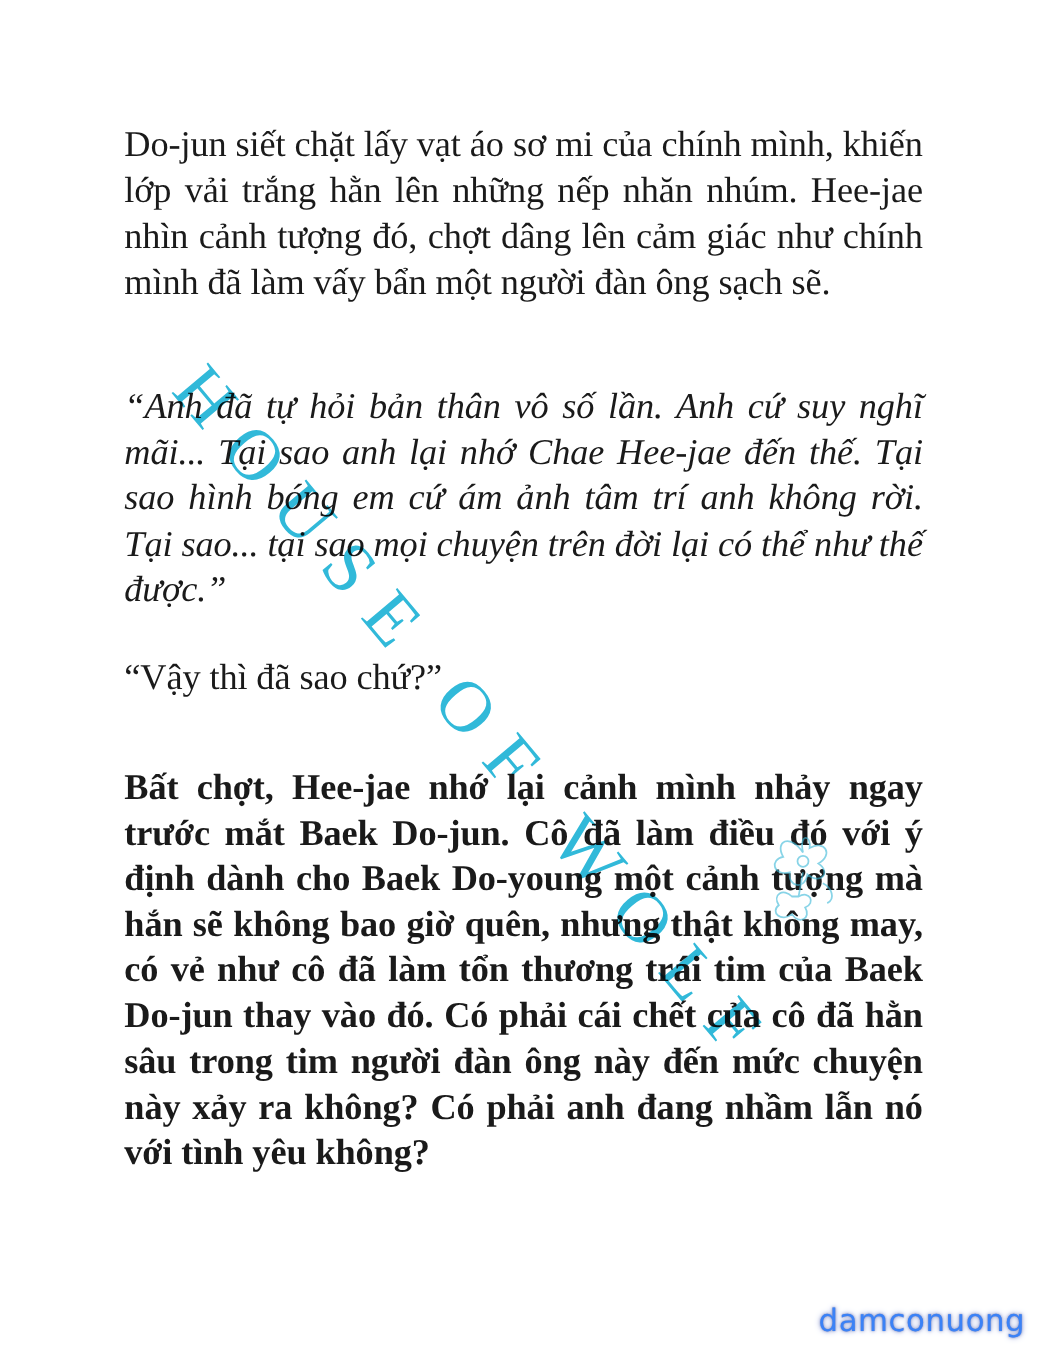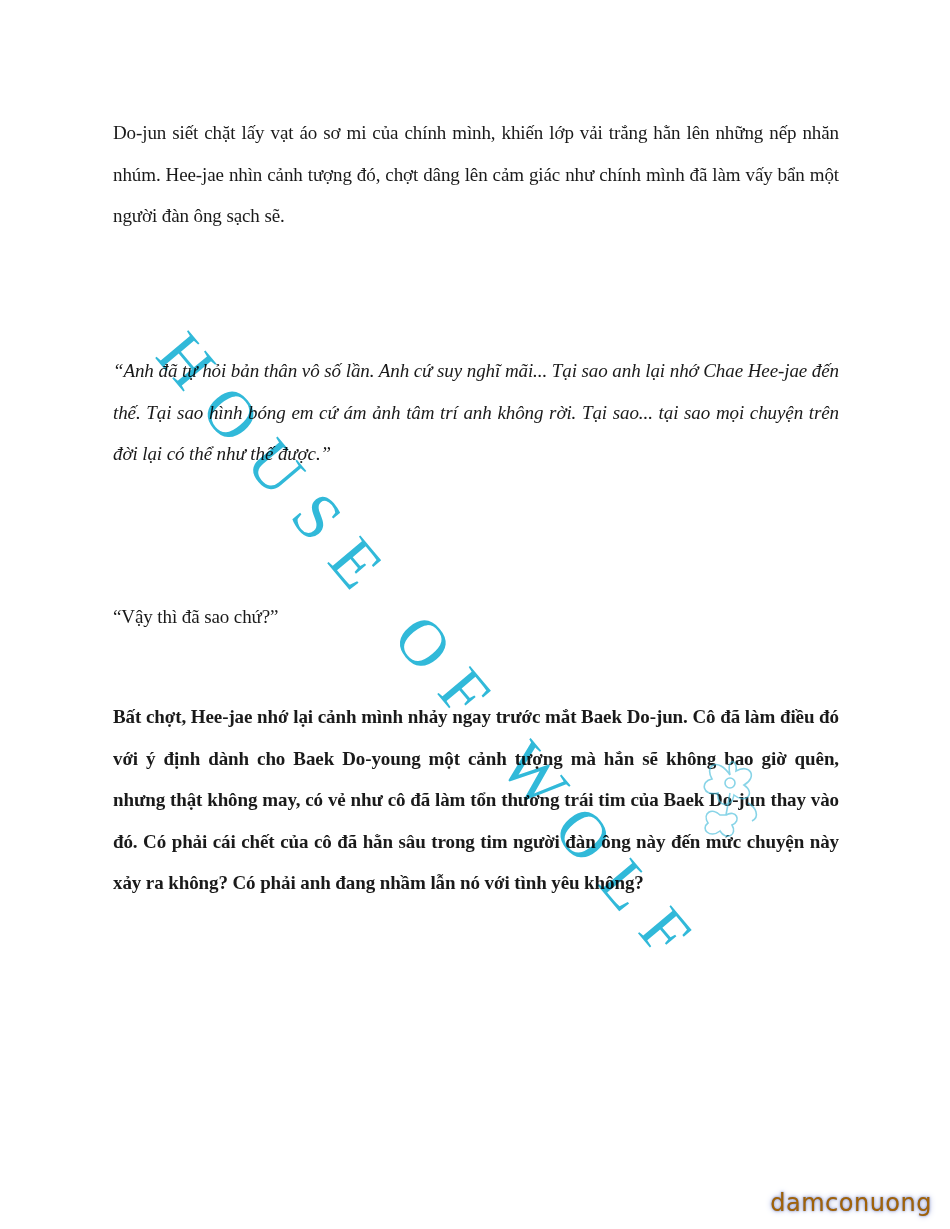--- a/index.html
+++ b/index.html
@@ -23,21 +23,21 @@
       background: #ffffff;
     }
     .content {
       position: absolute;
       left: 113px;
       top: 112px;
       width: 726px;
     }
     .para {
       margin: 0;
-      font-size: 19px;
+      font-size: 33px;
       line-height: 41.5px;
       text-align: justify;
       text-align-last: left;
       letter-spacing: -0.1px;
       word-spacing: 0px;
     }
     .p1 { position: absolute; top: 0; width: 726px; }
     .p2 { position: absolute; top: 238px; width: 726px; font-style: italic; }
     .p3 { position: absolute; top: 484px; width: 726px; }
     .p4 { position: absolute; top: 584px; width: 726px; font-weight: bold; }
@@ -66,23 +66,23 @@
       height: 100px;
       z-index: 2;
       opacity: 0.6;
       pointer-events: none;
     }
     .site-mark {
       position: absolute;
       right: 18px;
       bottom: 12px;
       font-family: "DejaVu Sans", sans-serif;
-      font-size: 24px;
+      font-size: 28px;
       letter-spacing: 0.5px;
-      color: #a16207;
+      color: #3b82f6;
       text-shadow: 0 0 3px #8b97c9, 0 0 6px #aab4e0, 0 0 1px #6f7db8;
       z-index: 3;
     }
   </style>
 </head>
 <body>
 
 <div class="page">
   <div class="content">
     <p class="para p1">Do-jun siết chặt lấy vạt áo sơ mi của chính mình, khiến lớp vải trắng hằn lên những nếp nhăn nhúm. Hee-jae nhìn cảnh tượng đó, chợt dâng lên cảm giác như chính mình đã làm vấy bẩn một người đàn ông sạch sẽ.</p>

